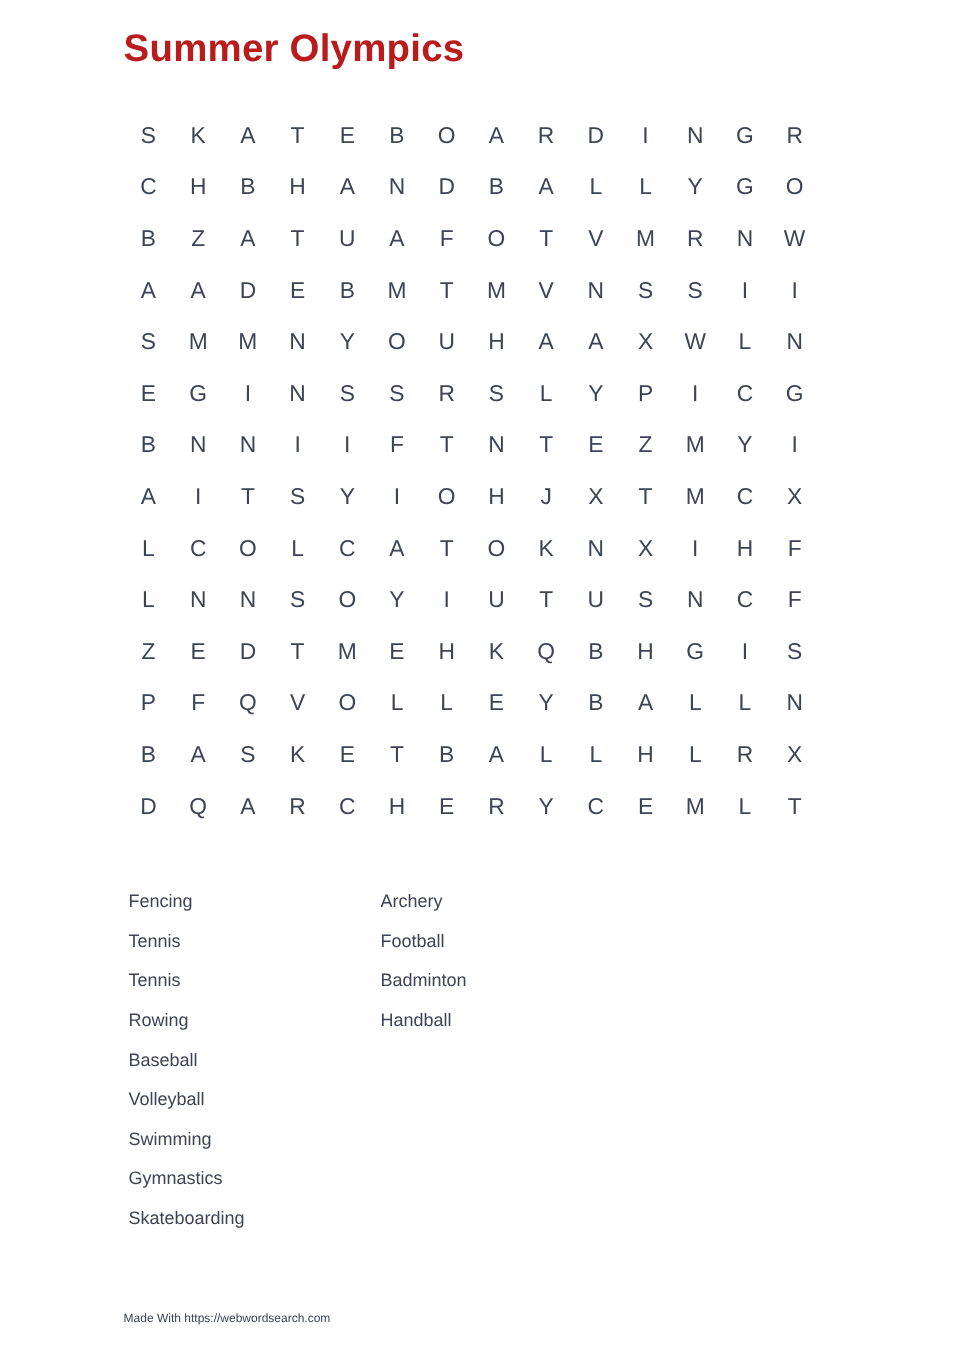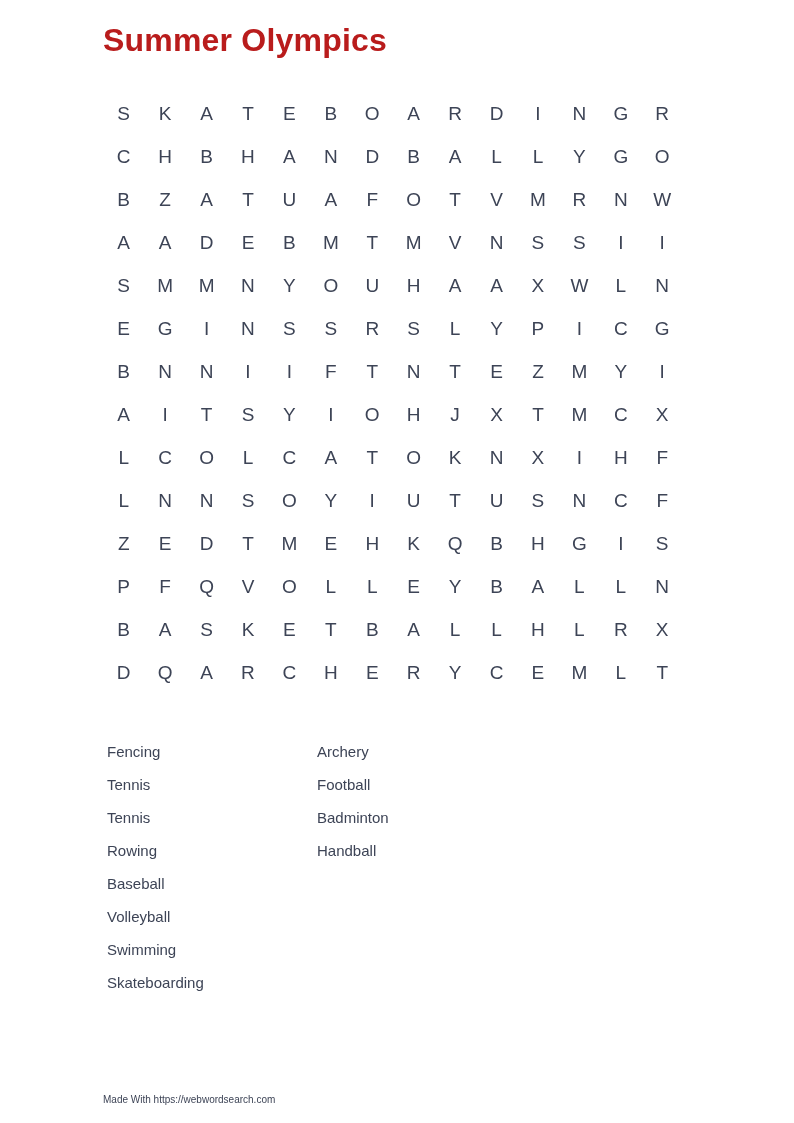--- a/index.html
+++ b/index.html
@@ -309,20 +309,21 @@
 
   <div class="words">
     <div class="word-col">
         <div class="word-item">Fencing</div>
         <div class="word-item">Tennis</div>
         <div class="word-item">Tennis</div>
         <div class="word-item">Rowing</div>
         <div class="word-item">Baseball</div>
         <div class="word-item">Volleyball</div>
         <div class="word-item">Swimming</div>
+        <div class="word-item">Gymnastics</div>
         <div class="word-item">Skateboarding</div>
       </div>
     <div class="word-col">
         <div class="word-item">Archery</div>
         <div class="word-item">Football</div>
         <div class="word-item">Badminton</div>
         <div class="word-item">Handball</div>
       </div>
   </div>
 

